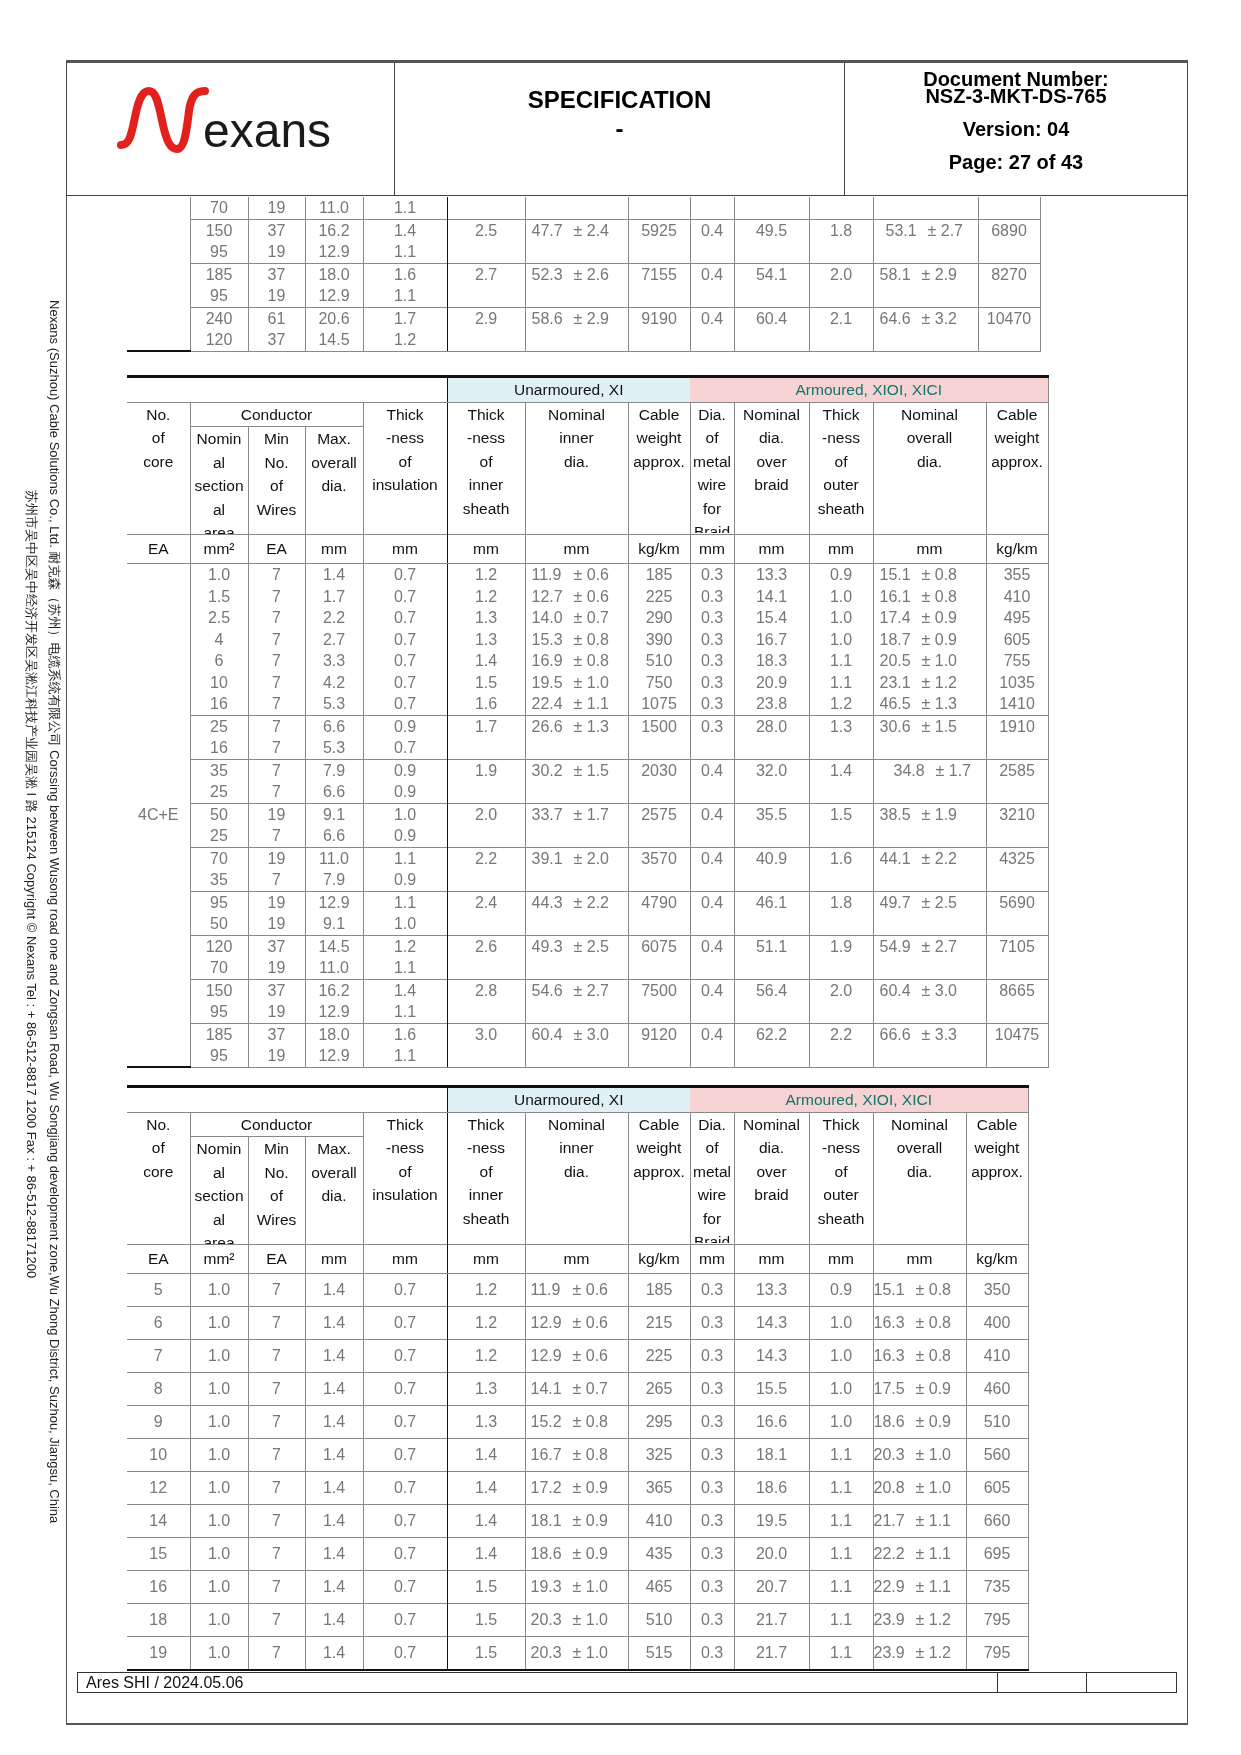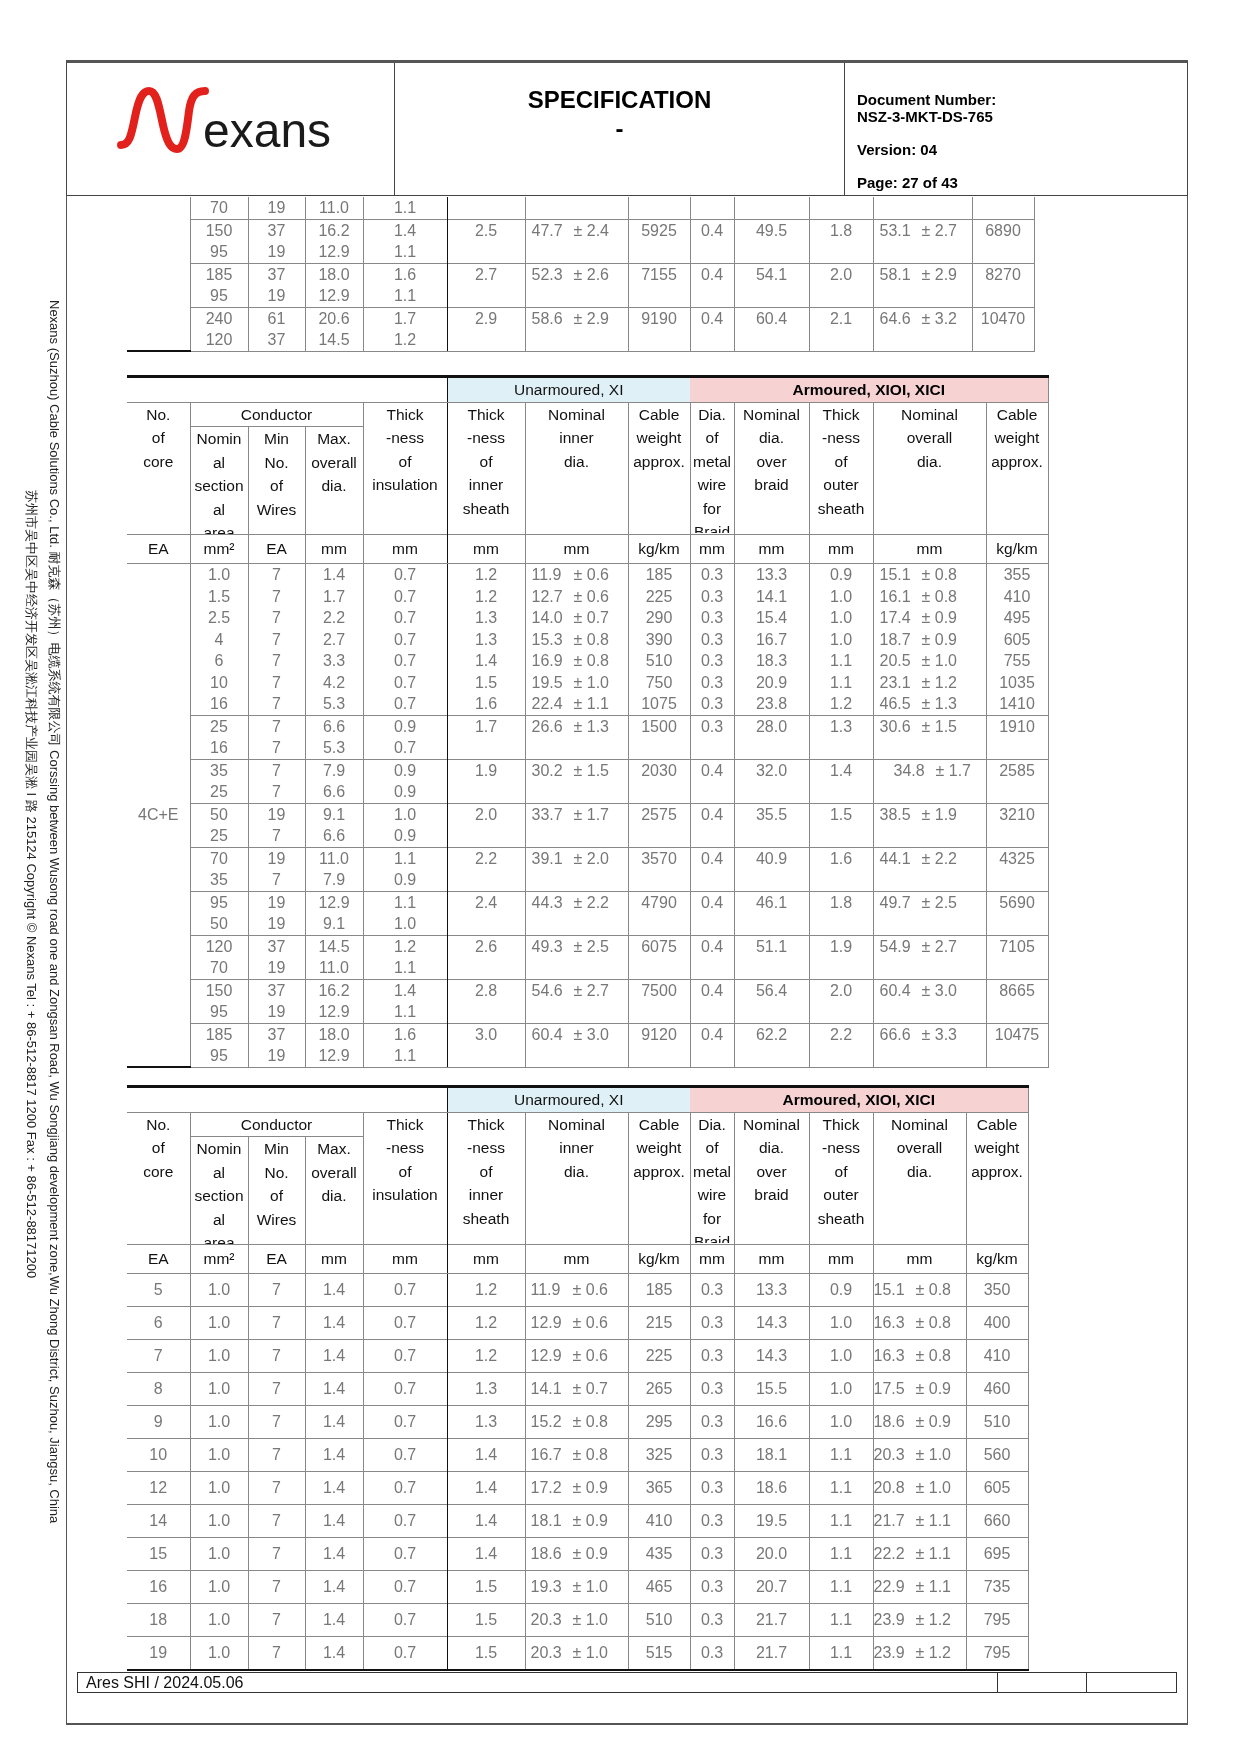--- a/index.html
+++ b/index.html
@@ -5,36 +5,36 @@
   * { box-sizing: border-box; margin: 0; padding: 0; }
   html, body { width: 1241px; height: 1755px; background: #ffffff; overflow: hidden; }
   body { position: relative; font-family: "Liberation Sans", sans-serif; color: #000; }
 
   .page-frame { position: absolute; left: 66px; top: 60px; width: 1122px; height: 1665px; border-left: 1px solid #555; border-right: 1px solid #555; border-top: 2px solid #555; }
 
   
   .hdr { position: absolute; left: 66px; top: 61px; width: 1122px; height: 135px; border: 1px solid #444; border-top: 2px solid #555; display: flex; background: #fff; }
   .hdr-logo { width: 328px; border-right: 1px solid #444; position: relative; }
   .hdr-title { width: 450px; border-right: 1px solid #444; text-align: center; font-weight: bold; font-size: 24px; padding-top: 22px; line-height: 29px; }
-  .hdr-meta { flex: 1; padding: 28px 12px; font-weight: bold; font-size: 15px; line-height: 17px; }
+  .hdr-meta { flex: 1; padding: 8px 12px; font-weight: bold; font-size: 20px; line-height: 17px; text-align: center; }
   .hdr-meta .gap { height: 16px; }
 
   .logo-svg { position: absolute; left: 50px; top: 24px; }
 
   
   .side-text { position: absolute; font-size: 13px; color: #222; white-space: nowrap; transform-origin: left top; transform: rotate(90deg); }
   .side-1 { left: 63px; top: 300px; }
   .side-2 { left: 40px; top: 490px; }
 
   
   table.spec { position: absolute; left: 127px; border-collapse: collapse; font-size: 16px; color: #777; table-layout: fixed; }
   table.spec td { text-align: center; vertical-align: top; padding: 0; overflow: hidden; white-space: nowrap; }
   .hdr-cell { color: #111; font-size: 15.5px; line-height: 23.5px; }
   .band-blue { background: #dff0f7; color: #111; }
-  .band-red { background: #f6d2d2; color: #000000; font-weight: bold; }
+  .band-red { background: #f6d2d2; color: #0f766e; }
 
   .bl { border-left: 1px solid #888; }
   .blk { border-left: 1px solid #111; }
   .br { border-right: 1px solid #888; }
   .bt { border-top: 1px solid #888; }
   .btk { border-top: 3px solid #111; }
   .bb { border-bottom: 1px solid #888; }
   .bbk { border-bottom: 2px solid #111; }
 
   .pm { display: inline-block; text-align: left; }
@@ -117,21 +117,21 @@
     <td class="bl">37<br>19</td>
     <td class="bl">16.2<br>12.9</td>
     <td class="bl">1.4<br>1.1</td>
 
     <td class="blk">2.5</td>
     <td class="bl" style="text-align:left;padding-left:6px"><span class="pm"><span class="a">47.7</span><span class="b">± 2.4</span></span></td>
     <td class="bl">5925</td>
     <td class="bl">0.4</td>
     <td class="bl">49.5</td>
     <td class="bl">1.8</td>
-    <td class="bl" style="text-align:left;padding-left:6px"><span class="pm"><span class="a">53.1</span><span class="b">± 2.7</span></span></td>
+    <td class="bl" style="text-align:left;padding-left:12px"><span class="pm"><span class="a">53.1</span><span class="b">± 2.7</span></span></td>
     <td class="bl br">6890</td>
   </tr>
       <tr class="r2 bt">
 
     <td class="bl">185<br>95</td>
     <td class="bl">37<br>19</td>
     <td class="bl">18.0<br>12.9</td>
     <td class="bl">1.6<br>1.1</td>
 
     <td class="blk">2.7</td>

